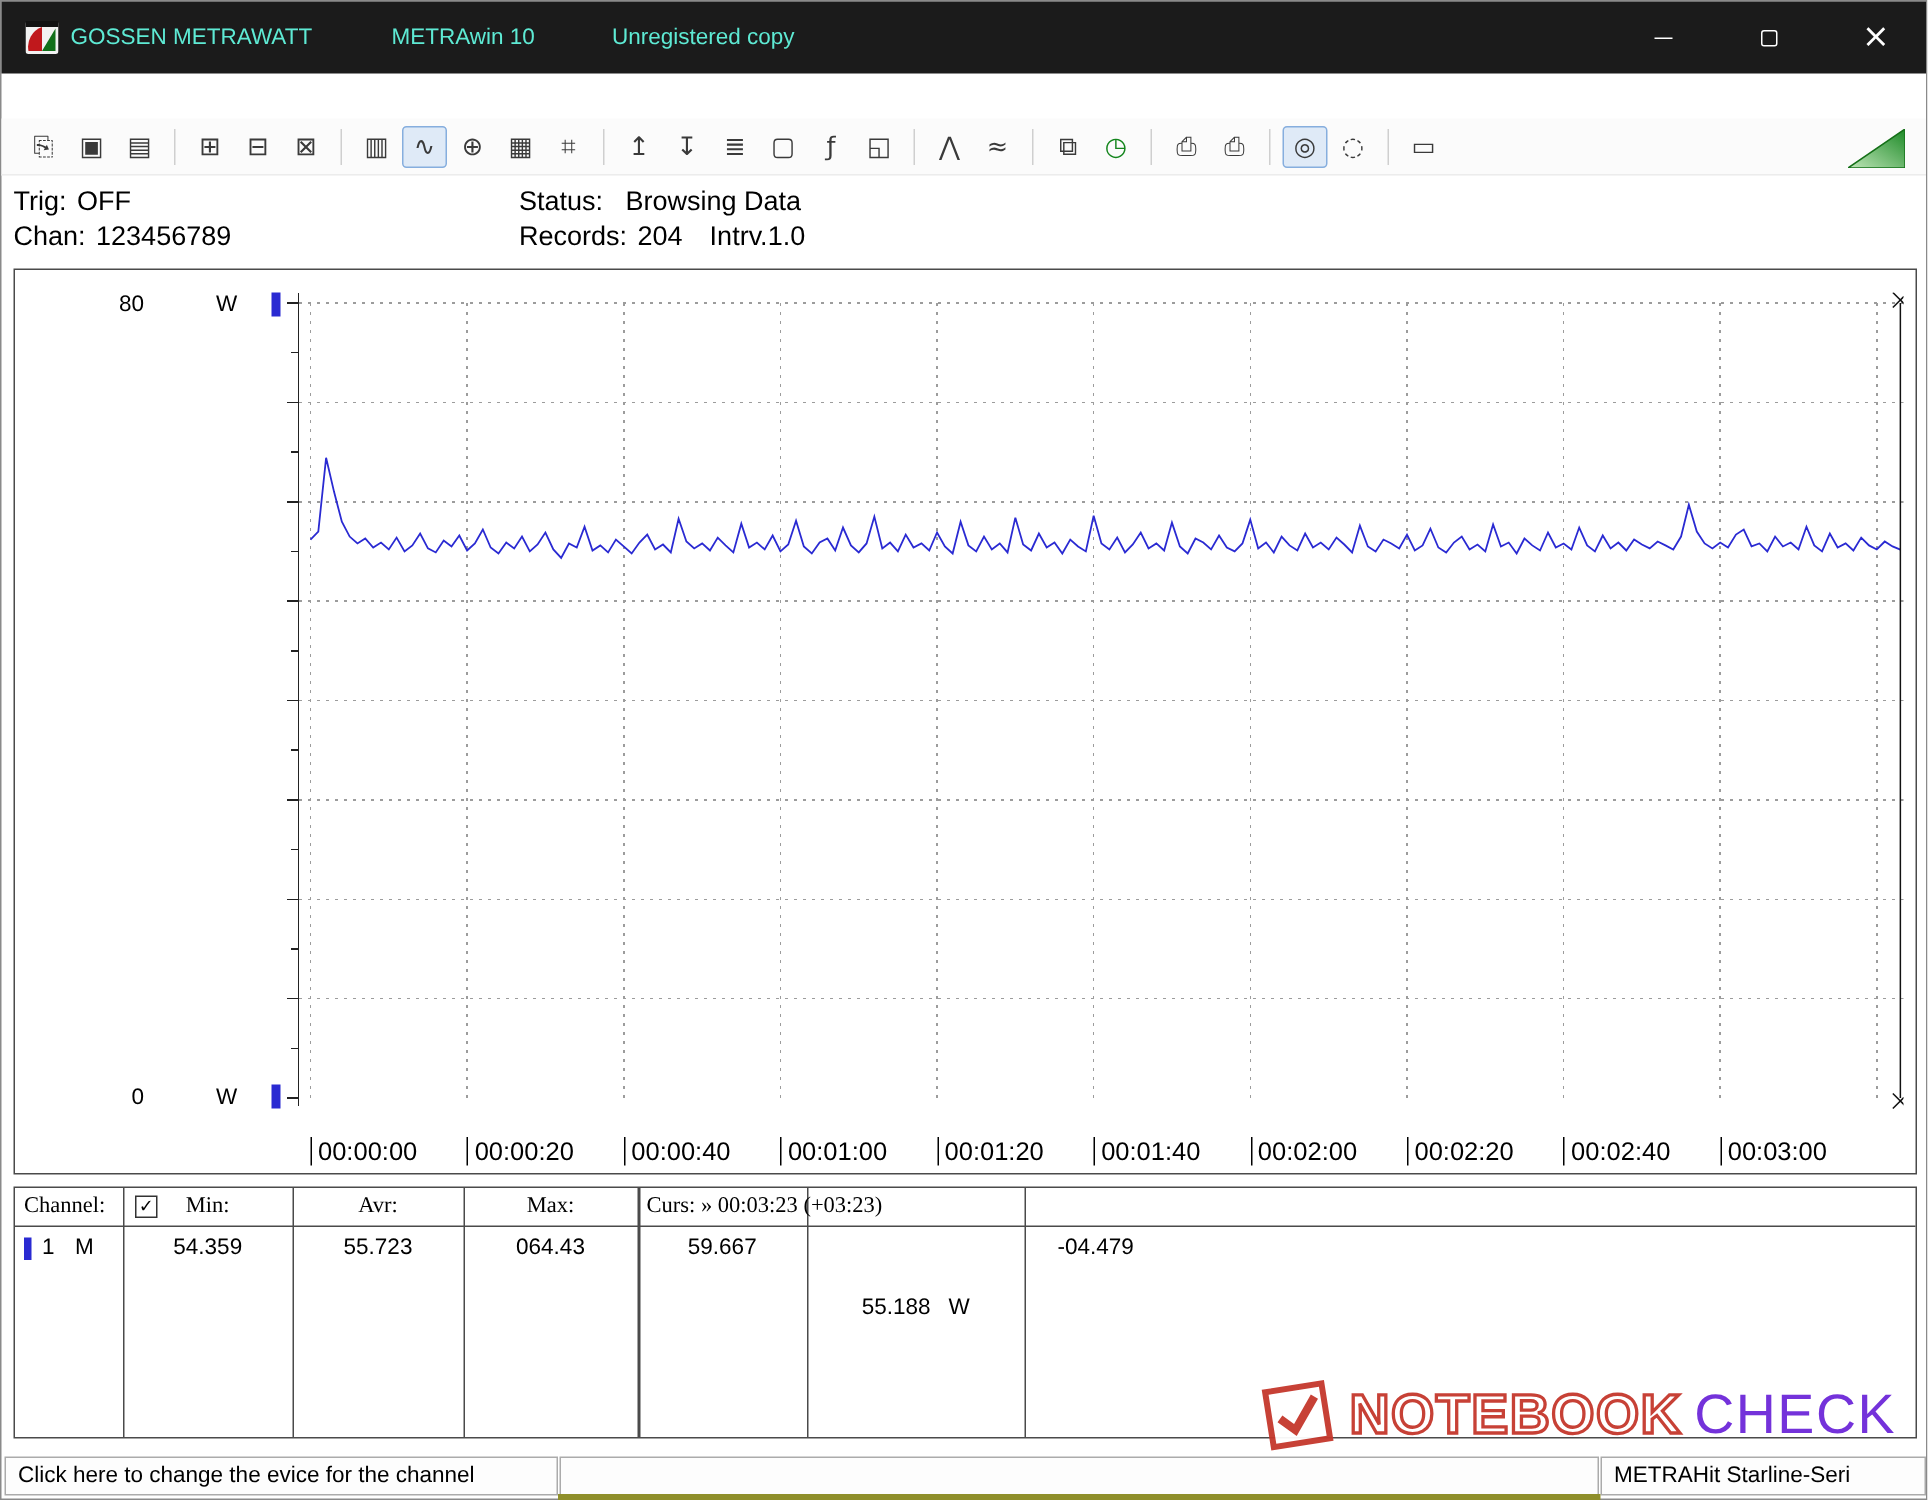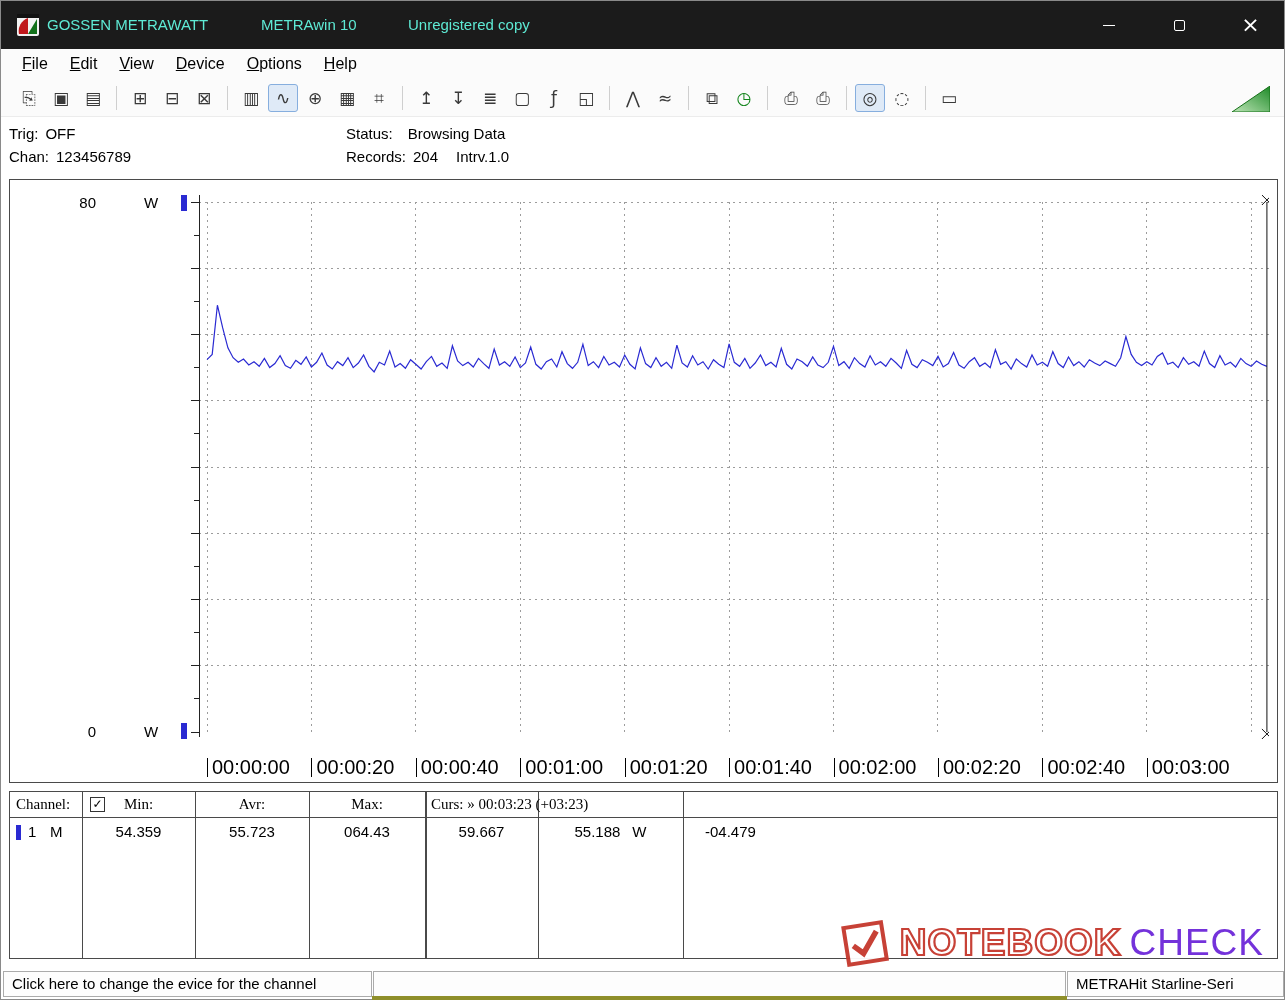--- a/index.html
+++ b/index.html
@@ -35,21 +35,21 @@
   .toolbar { position:absolute; left:0; top:78px; width:100%; height:38px; background:#fbfbfb;
              border-bottom:1px solid #ececec; display:flex; align-items:center; padding-left:12px; }
   .tb-btn { width:30px; height:28px; margin:0 1px; display:flex; align-items:center; justify-content:center;
             font-size:17px; color:#3a3a3a; background:none; border:1px solid transparent; border-radius:3px;
             cursor:pointer; font-family:"DejaVu Sans", sans-serif; padding:0; }
   .tb-btn.pressed { background:#dfeaf7; border-color:#86aede; }
   .tb-sep { width:1px; height:24px; background:#cfcfcf; margin:0 7px; flex:0 0 1px; }
   .green-triangle { position:absolute; right:14px; top:7px; }
 
   
-  .info-line { position:absolute; display:flex; font-size:15px; white-space:nowrap; line-height:18px; }
+  .info-line { position:absolute; display:flex; font-size:18px; white-space:nowrap; line-height:18px; }
   #line-trig    { left:8px;   top:124px; }
   #line-chan    { left:8px;   top:147px; }
   #line-status  { left:345px; top:124px; }
   #line-records { left:345px; top:147px; }
   .info-line .lbl { margin-right:7px; }
   .info-line .gap { margin-left:18px; margin-right:0; }
 
   
   .chart-panel { position:absolute; left:8px; top:178px; width:1269px; height:604px;
                  border:1px solid #4a4a4a; background:#fff; }
@@ -61,21 +61,21 @@
   .chan-chip  { position:absolute; width:6px; height:16px; background:#2a2ad2; }
   #chip-top { left:171px; top:15px; }
   #chip-bot { left:171px; top:543px; }
   #plot { position:absolute; left:181px; top:15px; }
   #plot .grid   { stroke:#9c9c9c; stroke-width:1; stroke-dasharray:2 4; shape-rendering:crispEdges; }
   #plot .axis   { stroke:#222;    stroke-width:1; shape-rendering:crispEdges; }
   #plot .series { fill:none; stroke-width:1.2; }
   #plot .cursor { stroke:#111; stroke-width:1; }
   #xlabels { position:absolute; left:0; top:576px; width:100%; height:22px; }
   .xtick { position:absolute; top:2px; border-left:1px solid #000; height:19px; padding-left:4px;
-           font-size:20px; line-height:19px; white-space:nowrap; }
+           font-size:17px; line-height:19px; white-space:nowrap; }
 
   
   .table-panel { position:absolute; left:8px; top:790px; width:1269px; height:168px;
                  border:1px solid #4a4a4a; background:#fff; font-size:15px; }
   .tp-header { position:absolute; left:0; top:0; width:100%; height:26px; border-bottom:1px solid #4a4a4a; }
   .vline { position:absolute; top:0; bottom:0; width:1px; background:#4a4a4a; }
   #v1{left:72px;} #v2{left:185px;} #v3{left:299px;} #v4{left:415px; width:2px;} #v5{left:528px;} #v6{left:673px;}
   .hcell { position:absolute; top:4px; white-space:nowrap;font-family:Liberation Serif, serif; }
   .cellc { text-align:center; }
   #h-channel { left:6px; }
@@ -85,21 +85,21 @@
   #h-avr { left:185px; width:114px; }
   #h-max { left:299px; width:116px; }
   #h-curs { left:421px; }
   .rcell { position:absolute; top:31px; white-space:nowrap; }
   #r-chip { position:absolute; left:6px; top:33px; width:5px; height:15px; background:#2a2ad2; }
   #r-num { left:18px; } #r-mode { left:40px; }
   #r-min { left:72px;  width:113px; }
   #r-avr { left:185px; width:114px; }
   #r-max { left:299px; width:116px; }
   #r-curs1 { left:415px; width:113px; }
-  #r-curs2 { left:528px; width:145px; display:flex; justify-content:center; gap:12px; }
+  #r-curs2 { left:528px; width:145px; display:flex; justify-content:center; gap:12px;margin-top:40px; }
   #r-delta { left:695px; }
 
   
   .sb-cell { position:absolute; top:970px; height:26px; border:1px solid #ababab; background:#fdfdfd;
              font-size:15px; line-height:24px; padding:0 8px; white-space:nowrap; overflow:hidden; }
   #sb-left  { left:2px;    width:369px; }
   #sb-mid   { left:372px;  width:693px; }
   #sb-right { left:1066px; width:217px; }
   #sb-strip { position:absolute; left:371px; top:995px; width:695px; height:5px; background:#8f8f2b; }
 
@@ -129,28 +129,20 @@
         <span class="glyph-min"></span>
       </button>
     <button class="win-btn" id="btn-max">
         <span class="glyph-max"></span>
       </button>
     <button class="win-btn" id="btn-close">
         <span class="glyph-close">×</span>
       </button>
   </div>
 
-  <div class="menubar">
-      <span class="menu-item"><u>F</u>ile</span>
-      <span class="menu-item"><u>E</u>dit</span>
-      <span class="menu-item"><u>V</u>iew</span>
-      <span class="menu-item"><u>D</u>evice</span>
-      <span class="menu-item"><u>O</u>ptions</span>
-      <span class="menu-item"><u>H</u>elp</span>
-    </div>
 
   <div class="toolbar">
     <span style="display:flex;align-items:center;">
         <button class="tb-btn">⎘</button>
         <button class="tb-btn">▣</button>
         <button class="tb-btn">▤</button>
         <span class="tb-sep"></span>
         <button class="tb-btn">⊞</button>
         <button class="tb-btn">⊟</button>
         <button class="tb-btn">⊠</button>

